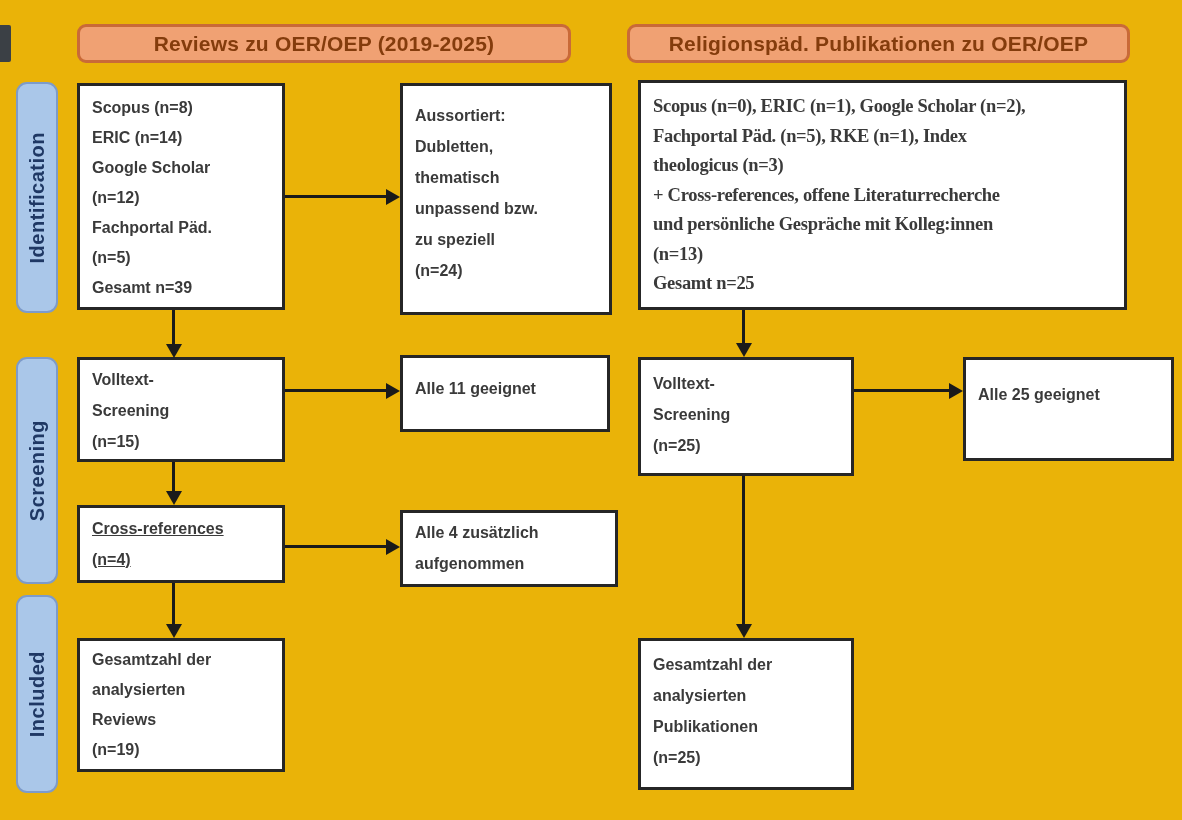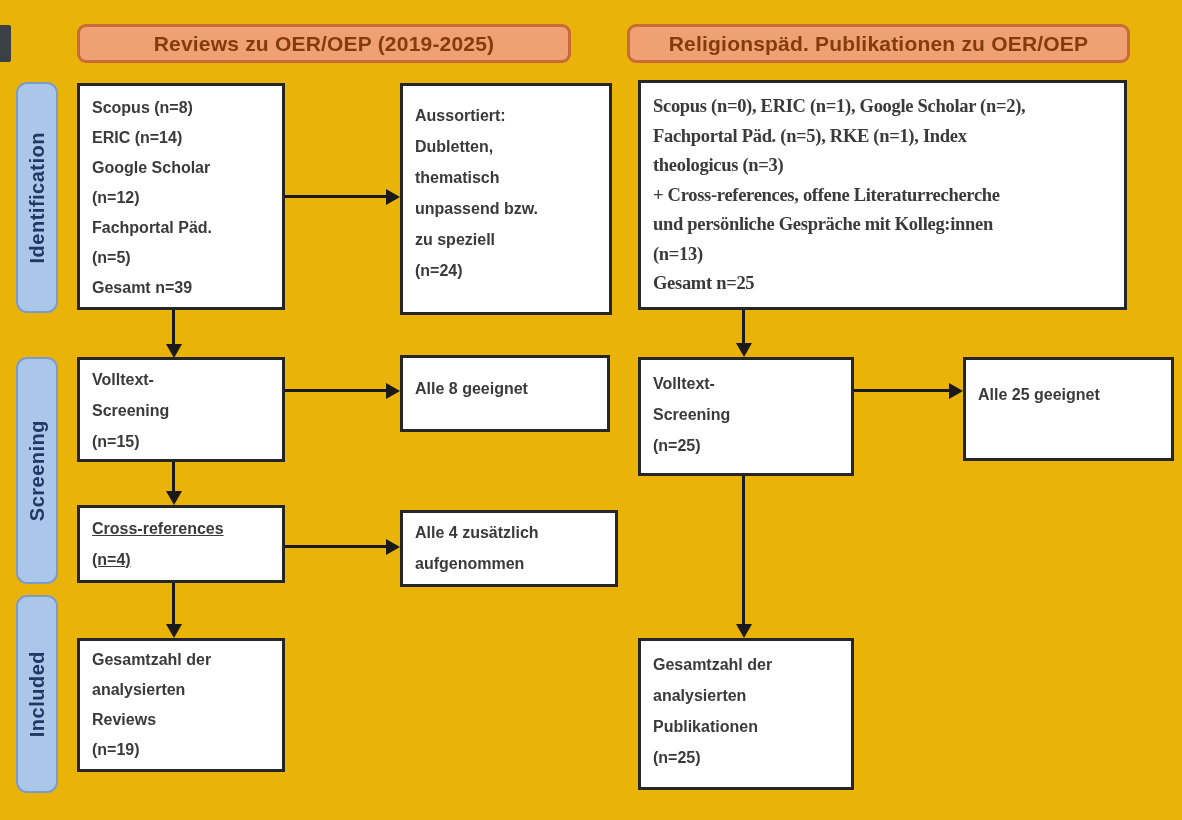--- a/index.html
+++ b/index.html
@@ -148,21 +148,21 @@
 Gesamt n=39</div>
   <div class="fbox box-l2">Aussortiert:
 Dubletten,
 thematisch
 unpassend bzw.
 zu speziell
 (n=24)</div>
   <div class="fbox box-l3">Volltext-
 Screening
 (n=15)</div>
-  <div class="fbox box-l4">Alle 8 geeignet</div>
+  <div class="fbox box-l4">Alle 11 geeignet</div>
   <div class="fbox box-l5">Cross-references
 (n=4)</div>
   <div class="fbox box-l6">Alle 4 zusätzlich
 aufgenommen</div>
   <div class="fbox box-l7">Gesamtzahl der
 analysierten
 Reviews
 (n=19)</div>
 
   <div class="fbox box-r1">Scopus (n=0), ERIC (n=1), Google Scholar (n=2),

